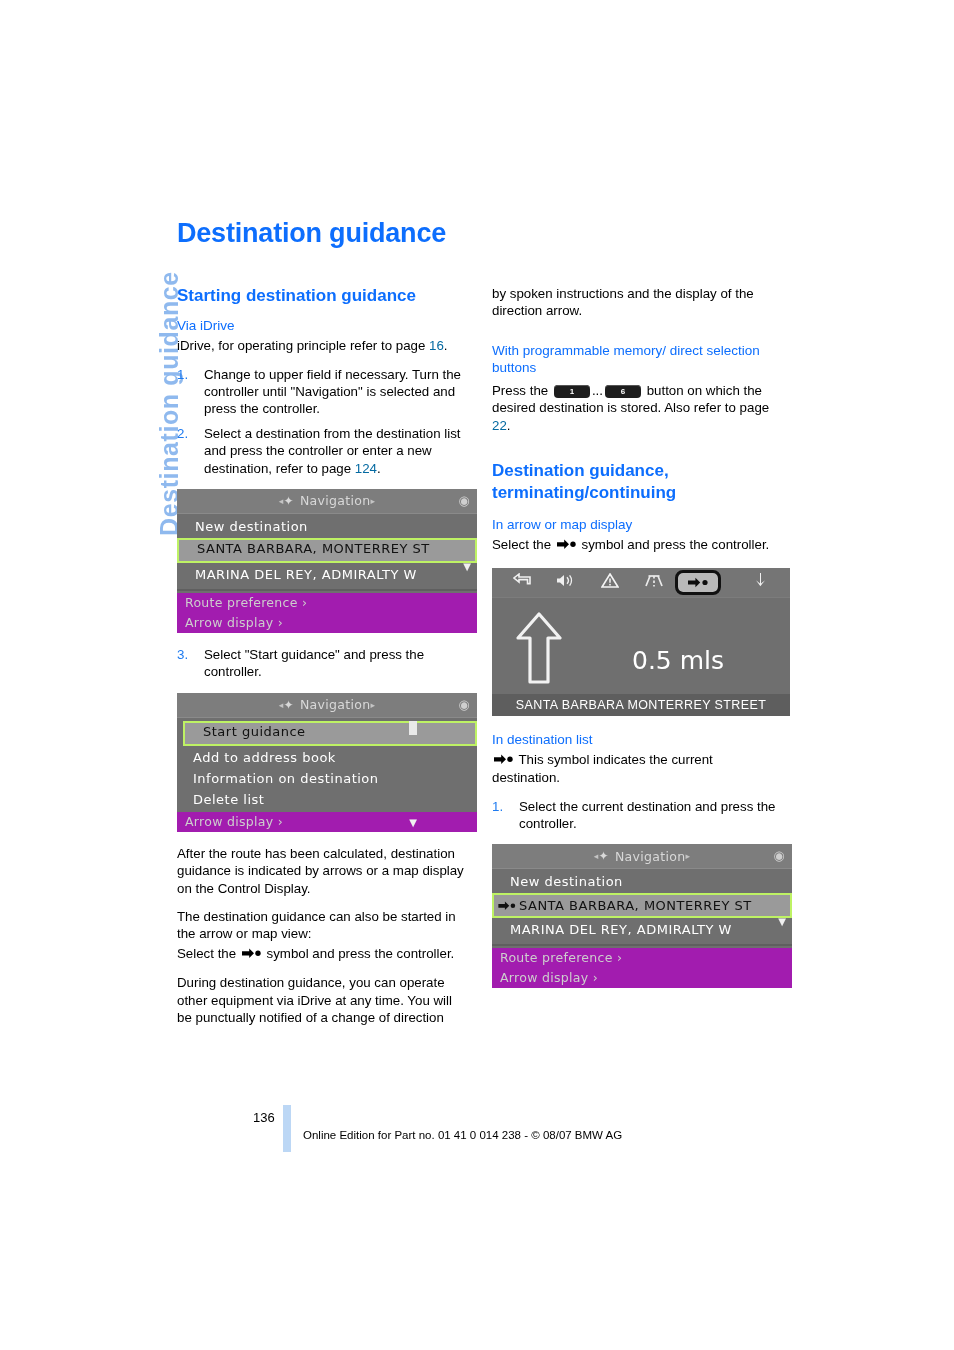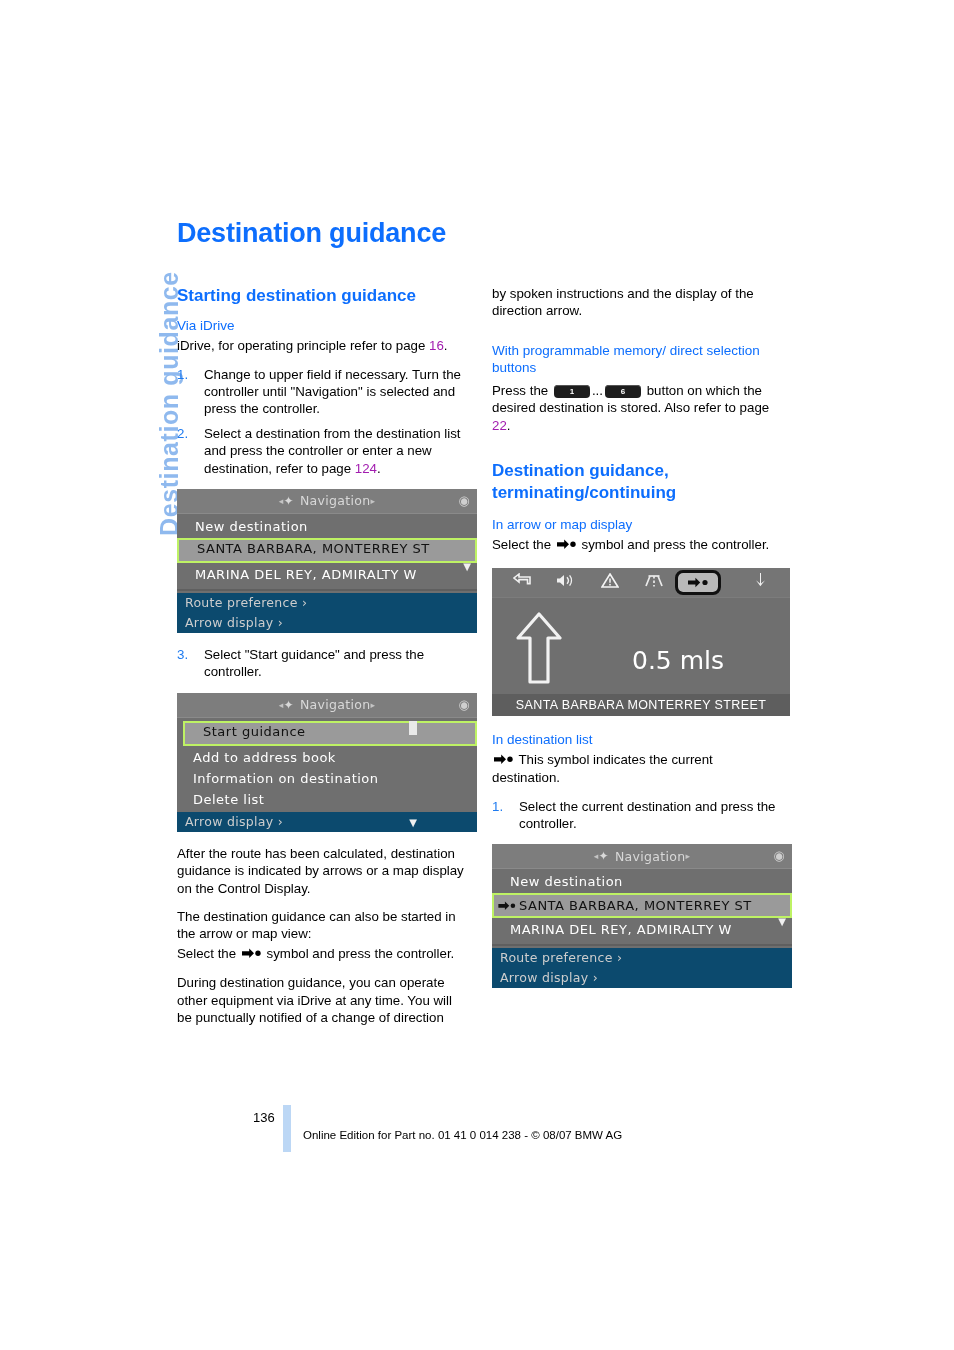--- a/index.html
+++ b/index.html
@@ -22,21 +22,21 @@
   .col-right{left:492px;top:285px;}
 
   h1.title{
     position:absolute;left:177px;top:218px;margin:0;
     font-size:27px;font-weight:bold;color:#0d6efd;letter-spacing:-.2px;
   }
   h2{margin:0 0 11px 0;font-size:17px;line-height:1.3;font-weight:bold;color:#0d6efd;}
   h3{margin:0 0 4px 0;font-size:13.5px;font-weight:normal;color:#0d6efd;}
   p{margin:0 0 11px 0;font-size:13.3px;line-height:1.31;}
   p.nogap{margin-bottom:2px;}
-  .blue{color:#a21caf;}
+  .blue{color:#0369a1;}
 
   
   ol.steps{margin:0 0 12px 0;padding:0;list-style:none;}
   ol.steps li{position:relative;padding-left:27px;margin-bottom:7px;
               font-size:13.3px;line-height:1.31;}
   ol.steps li .num{position:absolute;left:0;top:0;color:#1f7bf0;}
 
   
   .sym-arrowdot{display:inline-block;vertical-align:-1px;margin:0 2px;}
   .btnchip{
@@ -66,21 +66,21 @@
     height:21px;line-height:21px;padding-left:18px;color:#fff;
     font-size:13px;letter-spacing:.5px;white-space:nowrap;overflow:hidden;
   }
   .row.sel{
     background:#9a9a9a;color:#111;border:2px solid #bef264;
     height:21px;line-height:18px;margin:1px 0;
   }
   .sep{height:2px;background:#5f5f5f;margin:2px 0;}
   .foot-row{
     height:20px;line-height:20px;padding-left:8px;color:#cdcdcd;font-size:12.5px;
-    background:#0c4a6e;letter-spacing:.3px;
+    background:#a21caf;letter-spacing:.3px;
   }
   .scrollzone{position:absolute;right:6px;top:26px;bottom:6px;width:10px;}
   .scrollzone .thumb{position:absolute;right:0;top:0;width:8px;height:14px;background:#e9e9e9;}
   .scrollzone .arrow{position:absolute;right:0;font-size:10px;color:#f0f0f0;}
 
   
   .arrowshot{width:298px;height:148px;background:#6f6f6f;position:relative;overflow:hidden;}
   .tools{height:29px;display:flex;align-items:center;padding:0 8px;gap:0;
          border-bottom:1px solid #7c7c7c;background:#757575;}
   .tools .ti{flex:0 0 auto;width:44px;text-align:center;color:#f2f2f2;}

